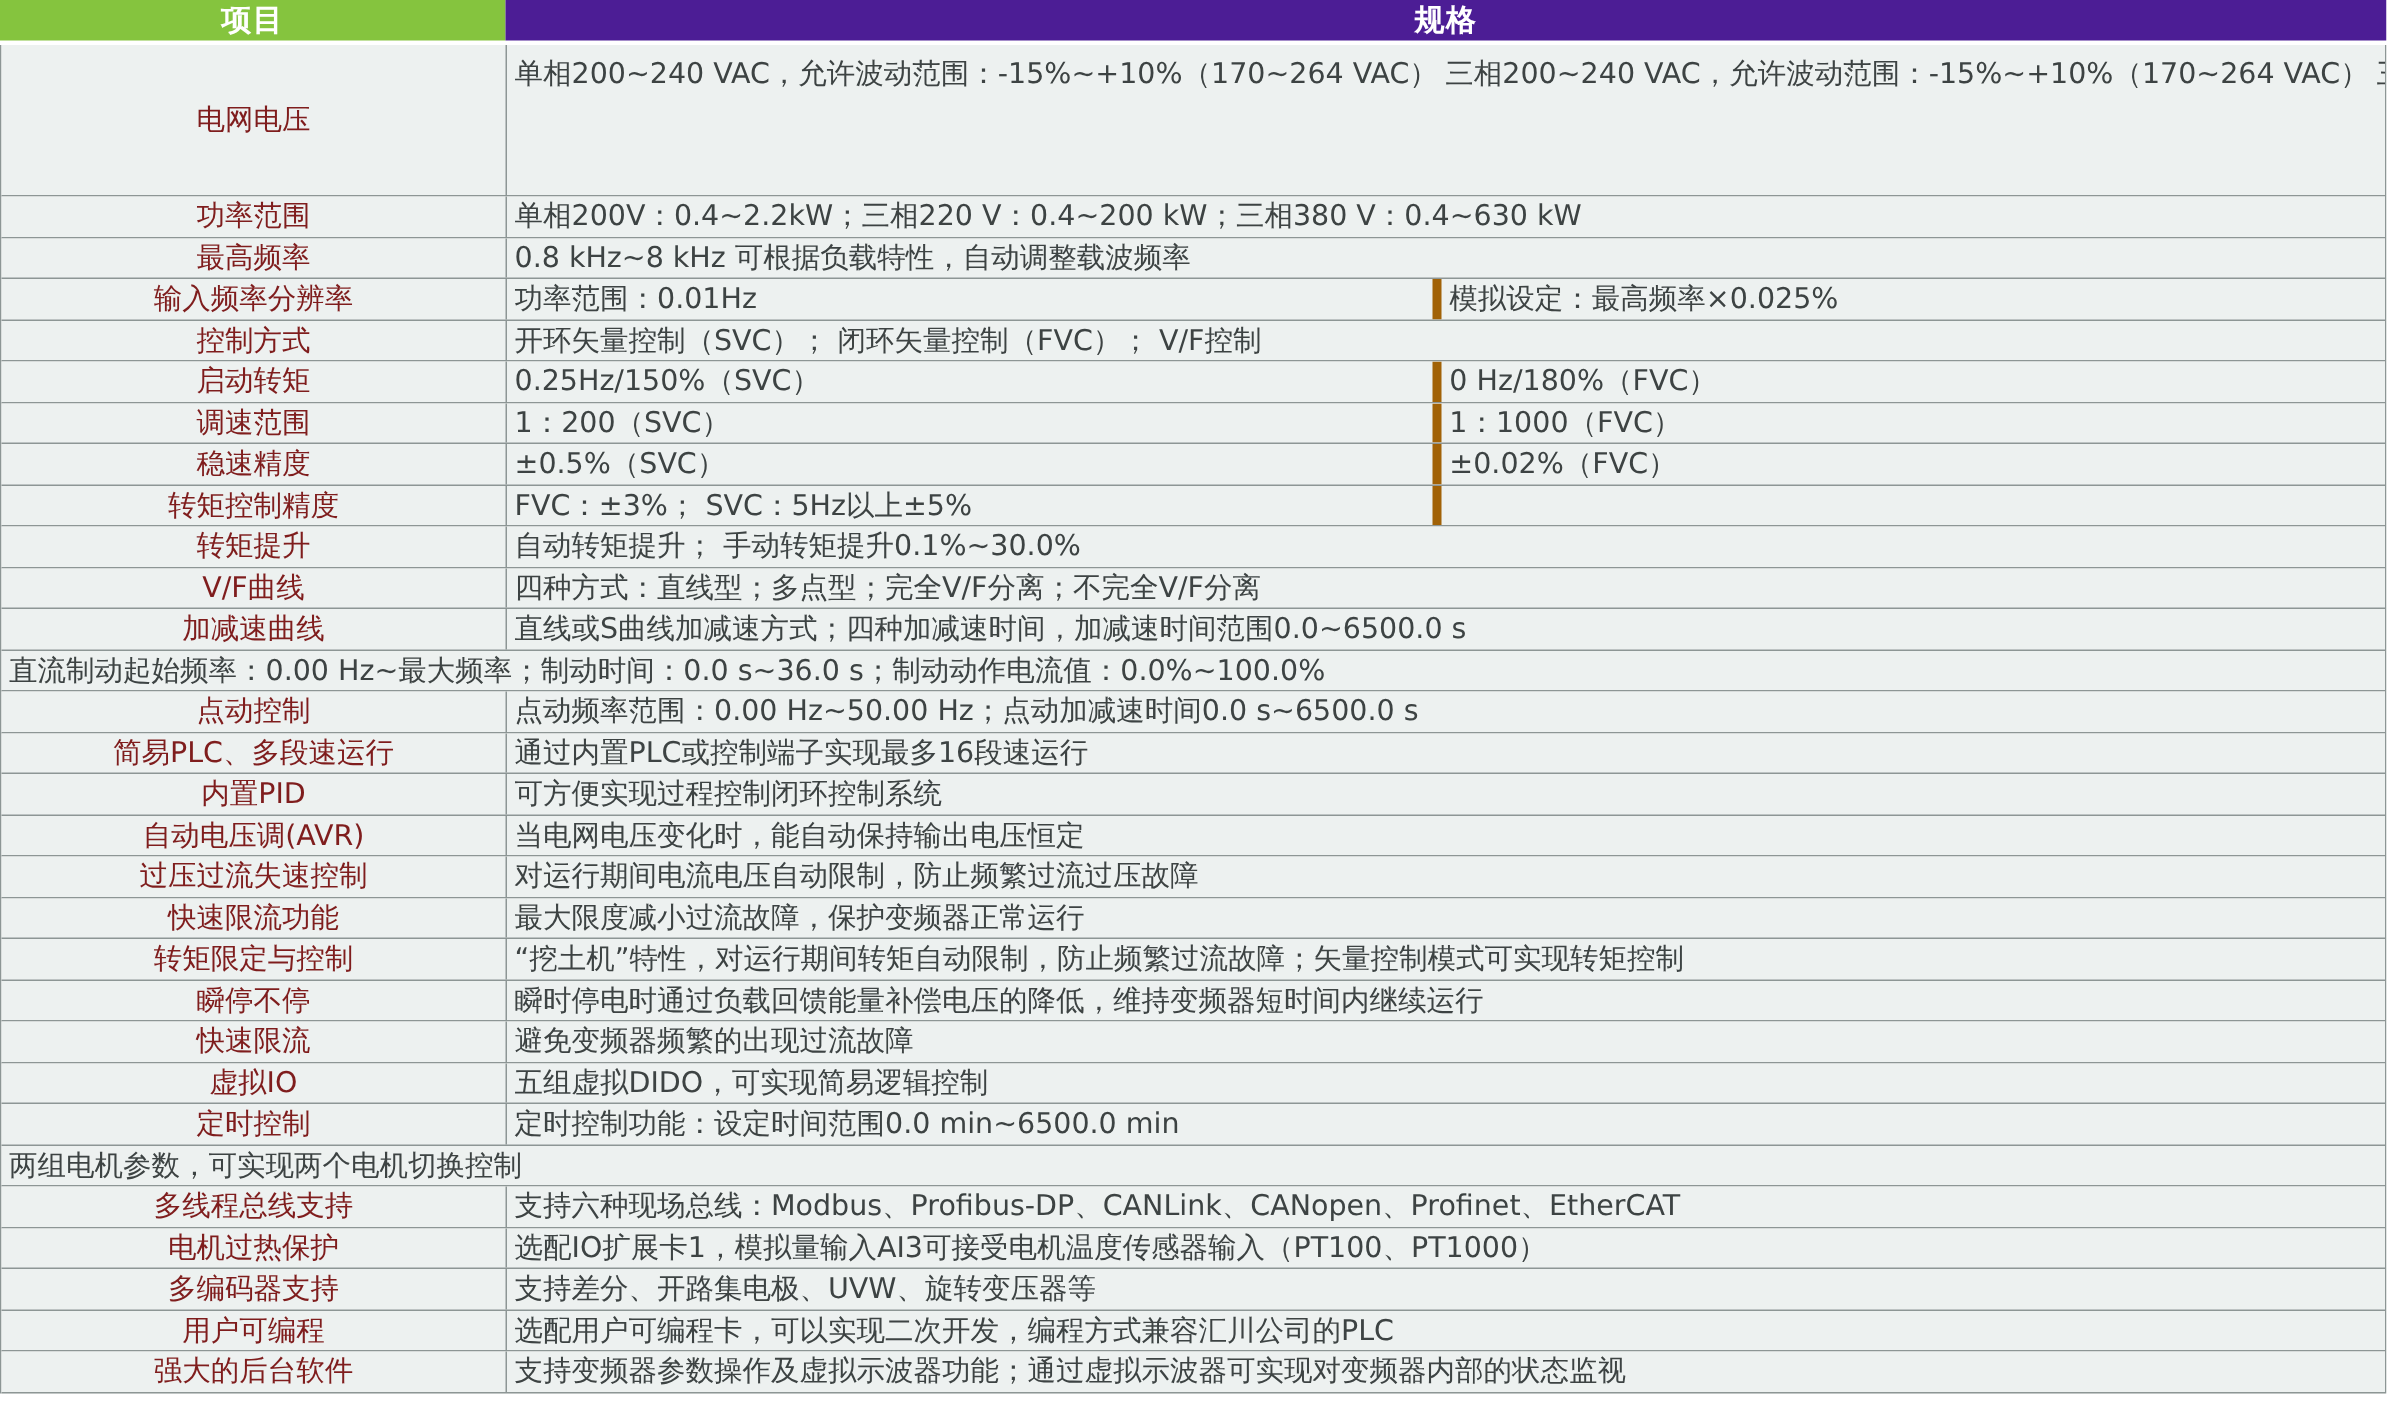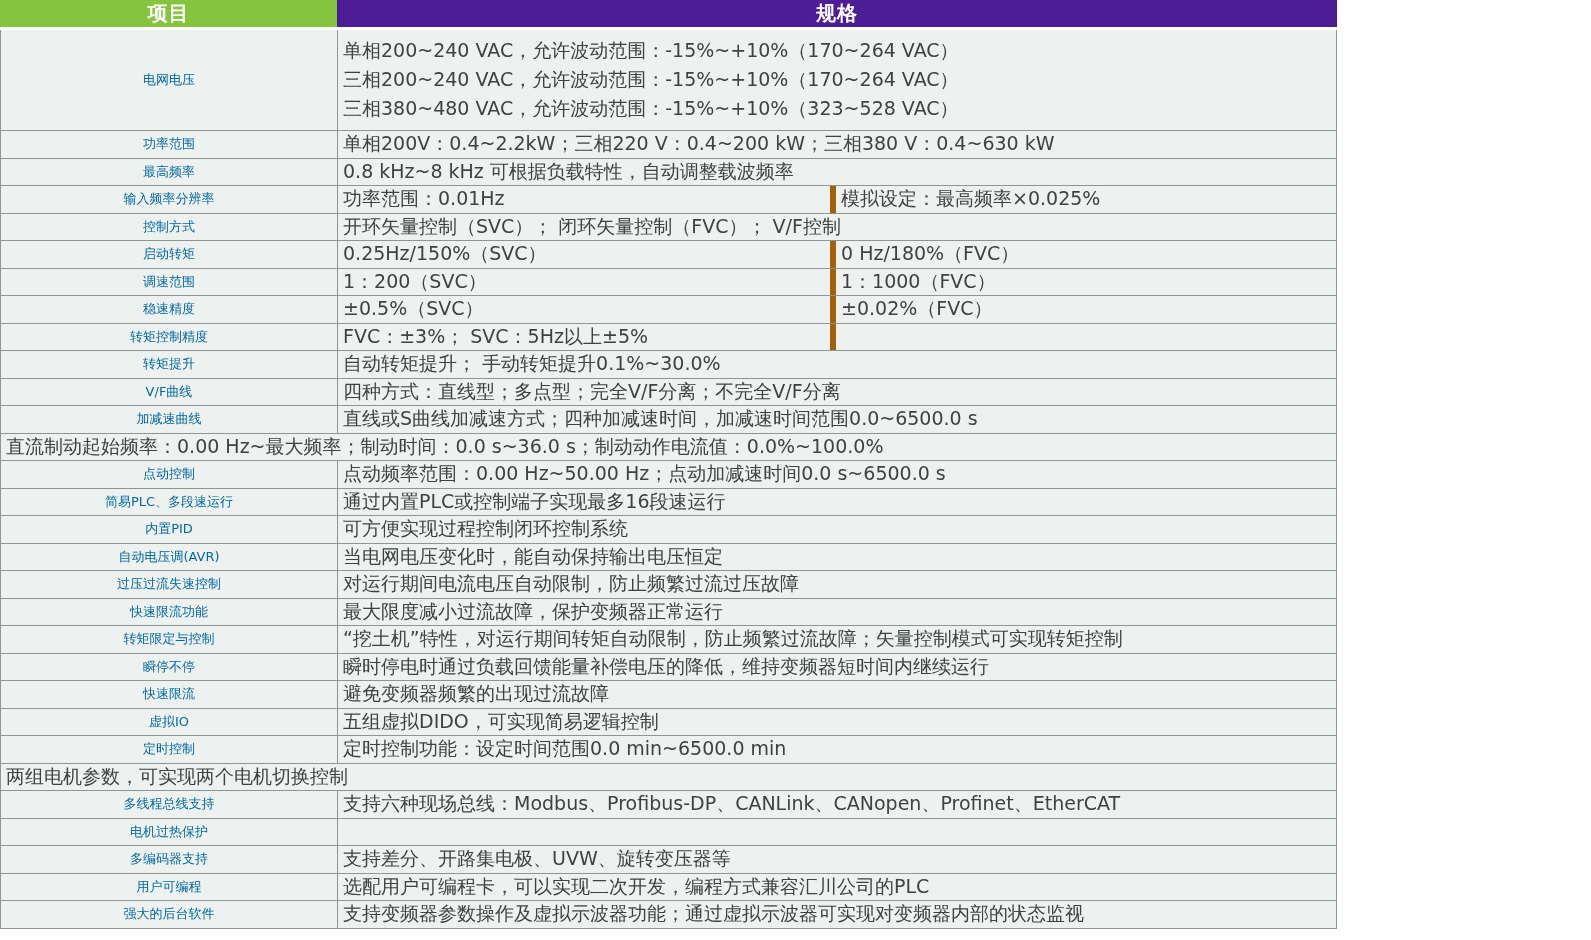--- a/index.html
+++ b/index.html
@@ -5,21 +5,21 @@
   html, body {
     margin: 0;
     padding: 0;
     background: #ffffff;
     width: 1591px;
     height: 940px;
     overflow: hidden;
     font-family: "DejaVu Sans", "Liberation Sans", sans-serif;
   }
   .spec-table {
-    width: 1337px;
+    width: 1591px;
     box-sizing: border-box;
   }
   .header-row {
     display: flex;
     height: 27px;
     border-bottom: 3px solid #ffffff;
   }
   .header-cell {
     display: flex;
     align-items: center;
@@ -45,38 +45,38 @@
     box-sizing: border-box;
   }
   .row.tall { height: 101px; }
   .cell-item {
     width: 337px;
     flex: 0 0 337px;
     display: flex;
     align-items: center;
     justify-content: center;
     text-align: center;
-    font-size: 13px;
-    color: #0369a1;
+    font-size: 19px;
+    color: #7f1d1d;
     border-right: 1px solid #8d9695;
     box-sizing: border-box;
     overflow: hidden;
     white-space: nowrap;
   }
   .cell-spec {
     flex: 1;
     display: flex;
     align-items: center;
     font-size: 19px;
     color: #3d4343;
     overflow: hidden;
     box-sizing: border-box;
   }
   .cell-spec.multiline {
-    flex-direction: column;
+    flex-direction: row;
     align-items: stretch;
     justify-content: space-around;
     padding: 6px 0;
   }
   .spec-text { padding-left: 5px; white-space: nowrap; }
   .spec-line { padding-left: 5px; white-space: nowrap; }
   .sub1 {
     width: 49.3%;
     flex: 0 0 49.3%;
     padding-left: 5px;
@@ -287,20 +287,23 @@
 
   <div class="row">
     <div class="cell-item">多线程总线支持</div>
     <div class="cell-spec">
           <div class="spec-text">支持六种现场总线：Modbus、Profibus-DP、CANLink、CANopen、Profinet、EtherCAT</div>
         </div>
   </div>
 
   <div class="row">
     <div class="cell-item">电机过热保护</div>
+    <div class="cell-spec">
+          <div class="spec-text">选配IO扩展卡1，模拟量输入AI3可接受电机温度传感器输入（PT100、PT1000）</div>
+        </div>
   </div>
 
   <div class="row">
     <div class="cell-item">多编码器支持</div>
     <div class="cell-spec">
           <div class="spec-text">支持差分、开路集电极、UVW、旋转变压器等</div>
         </div>
   </div>
 
   <div class="row">

